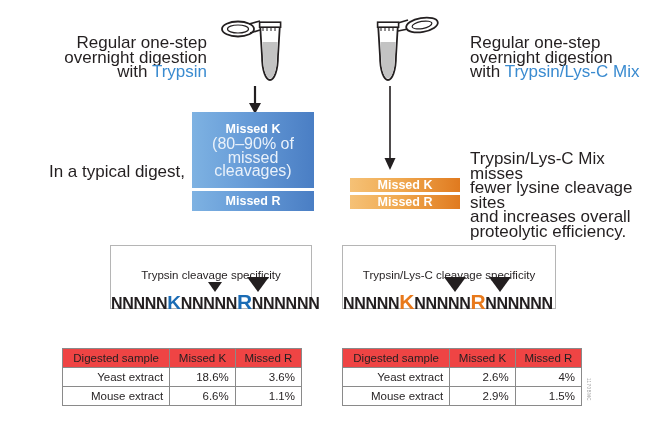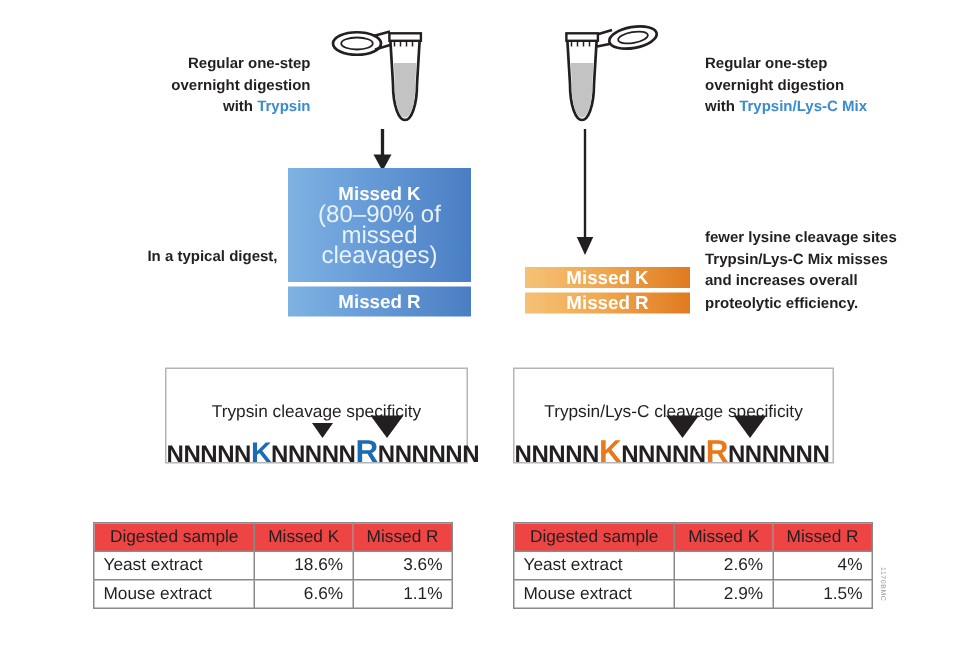--- a/index.html
+++ b/index.html
@@ -6,21 +6,21 @@
   body{
     width:650px;height:430px;background:#ffffff;
     font-family:"Liberation Sans",sans-serif;
     color:#231f20;overflow:hidden;position:relative;
   }
   .fig{position:absolute;left:0;top:0;width:650px;height:430px;}
 
   .abs{position:absolute;}
 
   
-  .para{font-size:10px;line-height:14.5px;color:#231f20;font-weight:bold;}
+  .para{font-size:17px;line-height:14.5px;color:#231f20;}
   .para .accent-blue{color:#3a8bd0;}
   .ta-right{text-align:right;}
   .ta-left{text-align:left;}
 
   
   .tube{position:absolute;}
 
   
   .box-blue-k{
     position:absolute;
@@ -69,21 +69,21 @@
   table.dt{
     position:absolute;border-collapse:collapse;
     font-size:11.5px;color:#231f20;background:#ffffff;
   }
   table.dt th,table.dt td{
     border:1px solid #8a8a8a;padding:3px 6px;font-weight:normal;
     height:17px;box-sizing:border-box;
   }
   table.dt thead th{background:#ef4444;}
   table.dt td.num{text-align:right;}
-  table.dt td.name{text-align:left;}
+  table.dt td.name{text-align:right;}
 
   .vcode{
     position:absolute;font-size:4.6px;color:#9a9a9a;
     writing-mode:vertical-rl;letter-spacing:0.4px;
     font-family:"Liberation Sans",sans-serif;
   }
 </style>
 </head>
 <body>
 
@@ -191,22 +191,22 @@
   </svg>
 
   <div class="box-orange" style="left:350px;top:178px;width:110px;height:14px;">
     <span>Missed K</span>
   </div>
   <div class="box-orange" style="left:350px;top:195px;width:110px;height:14px;">
     <span>Missed R</span>
   </div>
 
   <div class="abs para ta-left" style="left:470px;top:152px;width:180px;">
+    <div>Trypsin/Lys-C Mix misses</div>
     <div>fewer lysine cleavage sites</div>
-    <div>Trypsin/Lys-C Mix misses</div>
     <div>and increases overall</div>
     <div>proteolytic efficiency.</div>
   </div>
 
   <div class="spec" style="left:342px;top:245px;width:212px;height:62px;">
     <div class="cap">Trypsin/Lys-C cleavage specificity</div>
     <div class="seq">
       <span>NNNNN</span><span class="korange">K</span><span>NNNNN</span><span class="rorange">R</span><span>NNNNNN</span>
       <span class="tri" style="left:101px;top:-13px;border-width:15px 11px 0 11px;"></span>
       <span class="tri" style="left:146px;top:-13px;border-width:15px 11px 0 11px;"></span>

